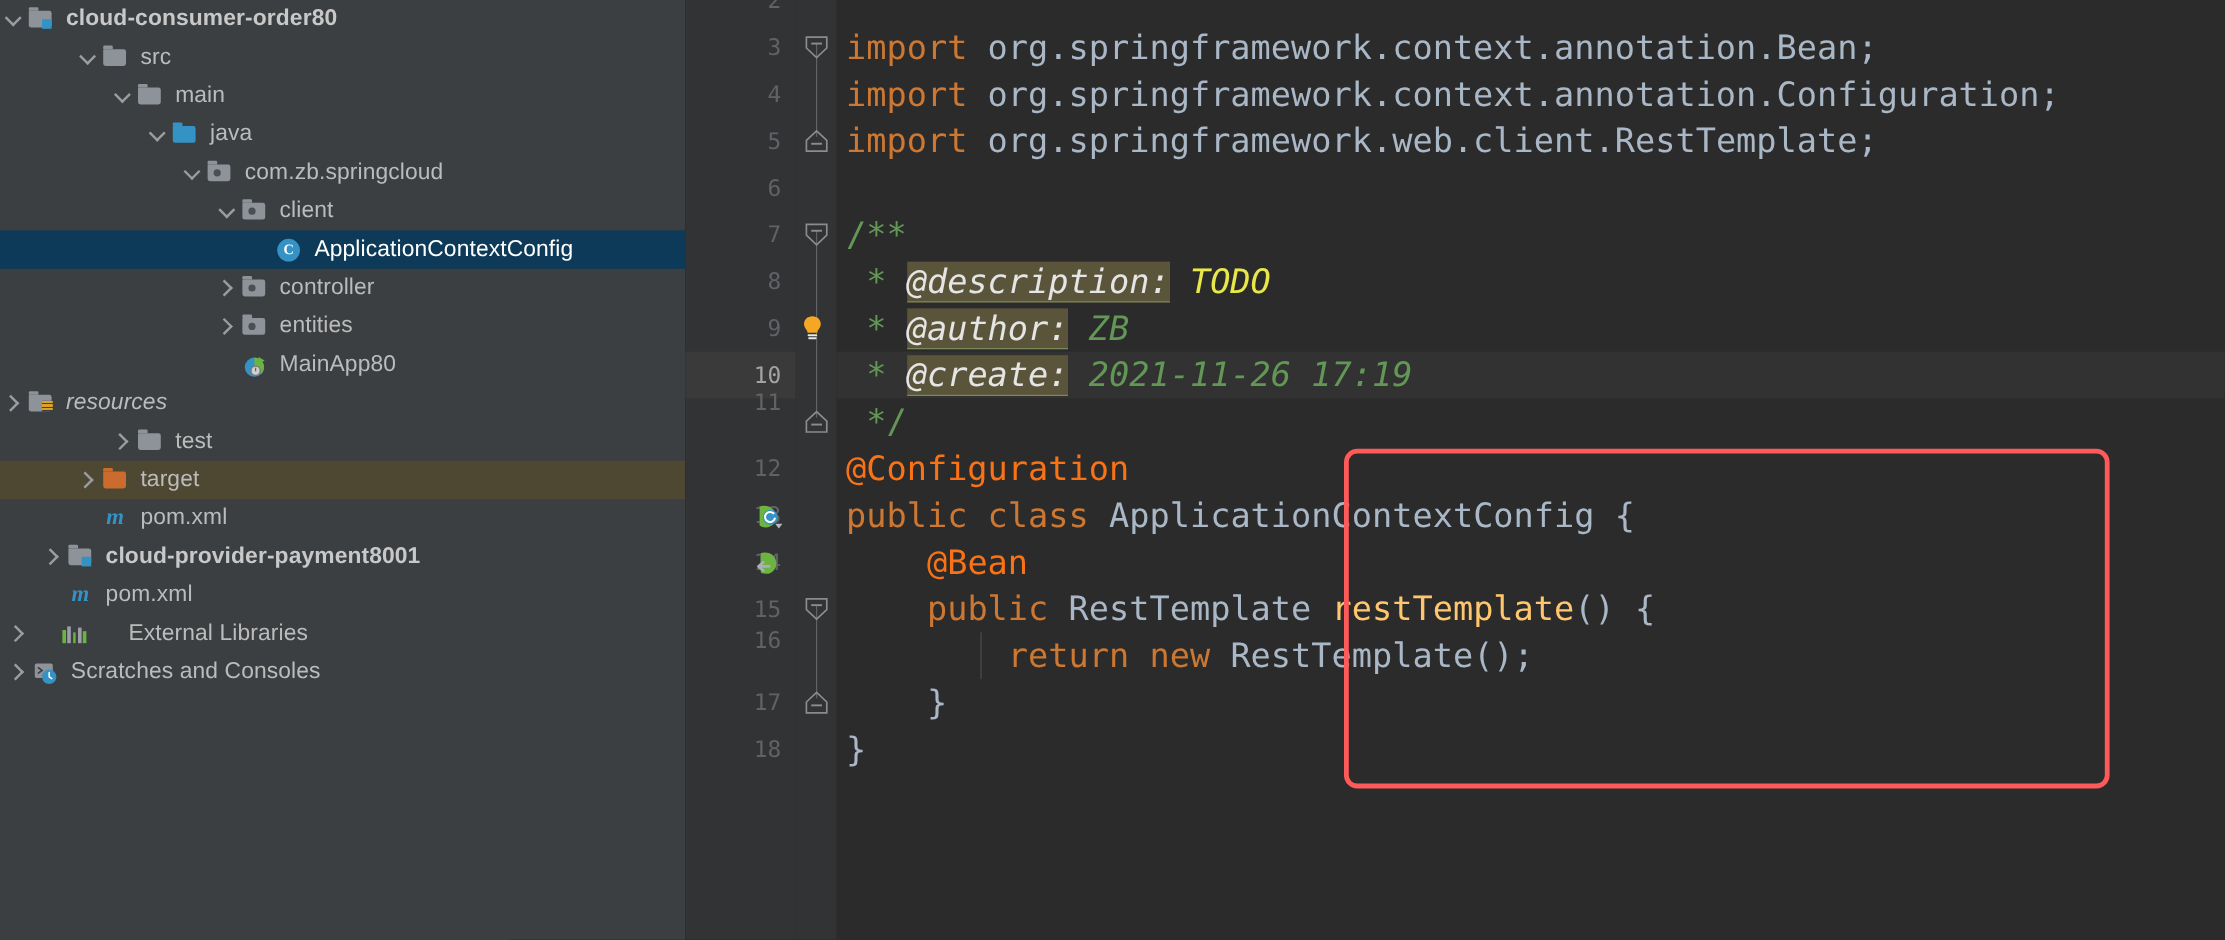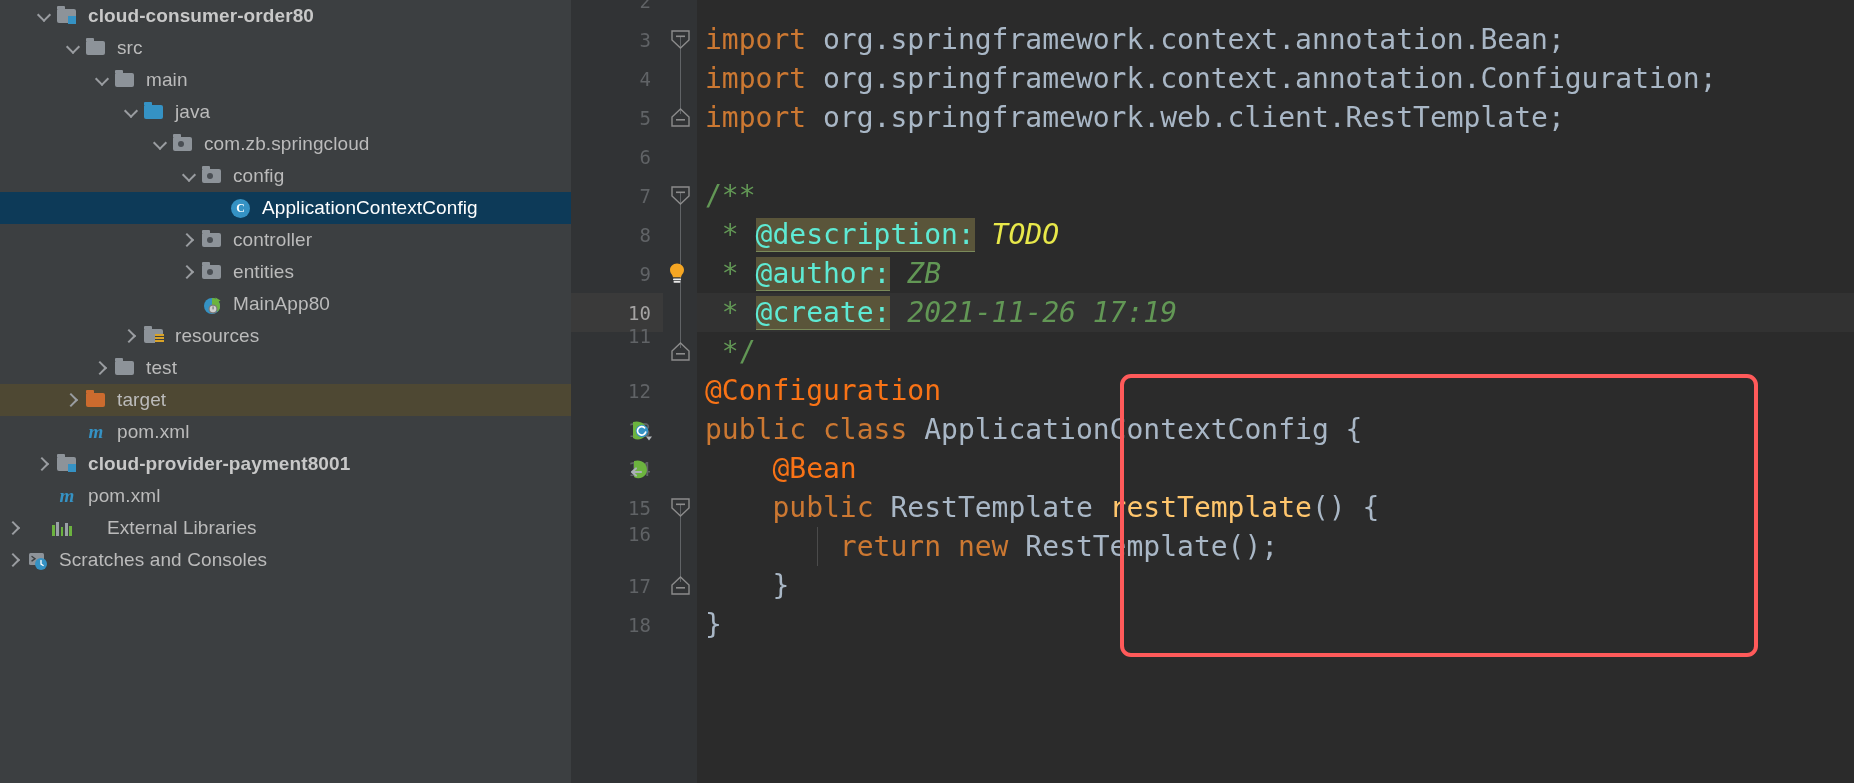--- a/index.html
+++ b/index.html
@@ -119,21 +119,21 @@
     font-size:28px;line-height:39px;white-space:pre;
     color:#a9b7c6;
   }
 
   .kw{color:#cc7832;}
   .type{color:#a9b7c6;}
   .ann{color:#f97316;}
   .cmt{color:#629755;}
   .method{color:#ffc66d;}
   .tag{
-    color:#5eead4;
+    color:#e5e5e5;font-style:italic;
     background:#5a553a;
     border-bottom:1px solid #7a8a5a;
   }
   .cmtv{color:#629755;font-style:italic;}
   .todo{color:#e8e84a;font-style:italic;}
 
   
   .curline{
     position:absolute;left:0;right:0;height:39px;background:#323232;
   }
@@ -152,21 +152,21 @@
     position:absolute;left:571px;top:0;width:1px;height:783px;background:#2b2b2b;
   }
   .indentguide{position:absolute;width:1px;background:#4b4b4b;}
 </style>
 </head>
 <body>
 
 <div class="app">
 
   <div class="tree" id="tree">
-      <div class="row" style="padding-left: 33px;">
+      <div class="row" style="">
         <span class="chev down"></span>
         <span class="ico">
           <span class="folder"></span>
           <span class="modmark"></span>
         </span>
         <span class="lbl bold">cloud-consumer-order80</span>
       </div>
       <div class="row" style="padding-left: 62px;">
         <span class="chev down"></span>
         <span class="ico">
@@ -195,21 +195,21 @@
           <span class="pkgdot"></span>
         </span>
         <span class="lbl">com.zb.springcloud</span>
       </div>
       <div class="row" style="padding-left: 178px;">
         <span class="chev down"></span>
         <span class="ico">
           <span class="folder"></span>
           <span class="pkgdot"></span>
         </span>
-        <span class="lbl">config</span>
+        <span class="lbl">client</span>
       </div>
       <div class="row selected" style="padding-left: 207px;">
         <span class="chev none"></span>
         <span class="ico">
           <span class="classico">C</span>
         </span>
         <span class="lbl">ApplicationContextConfig</span>
       </div>
       <div class="row" style="padding-left: 178px;">
         <span class="chev right"></span>
@@ -234,21 +234,21 @@
               <circle cx="10" cy="11" r="8" fill="#3592c4"></circle>
               <path d="M10 3a8 8 0 0 1 5.6 13.7L10 11z" fill="#6cb33f"></path>
               <path d="M13.5 2.5l5 3-5 3z" fill="#6cb33f"></path>
               <circle cx="11" cy="14" r="4.5" fill="#7a7a7a"></circle>
               <circle cx="11" cy="14" r="3.3" fill="#cfcfcf"></circle>
               <rect x="10.6" y="11.4" width="0.9" height="3" fill="#555"></rect>
             </svg></span>
         </span>
         <span class="lbl">MainApp80</span>
       </div>
-      <div class="row" style="padding-left: 120px;">
+      <div class="row" style=" font-style: italic;">
         <span class="chev right"></span>
         <span class="ico">
           <span class="folder"></span>
           <span class="resstripe"></span>
         </span>
         <span class="lbl">resources</span>
       </div>
       <div class="row" style="padding-left: 91px;">
         <span class="chev right"></span>
         <span class="ico">

